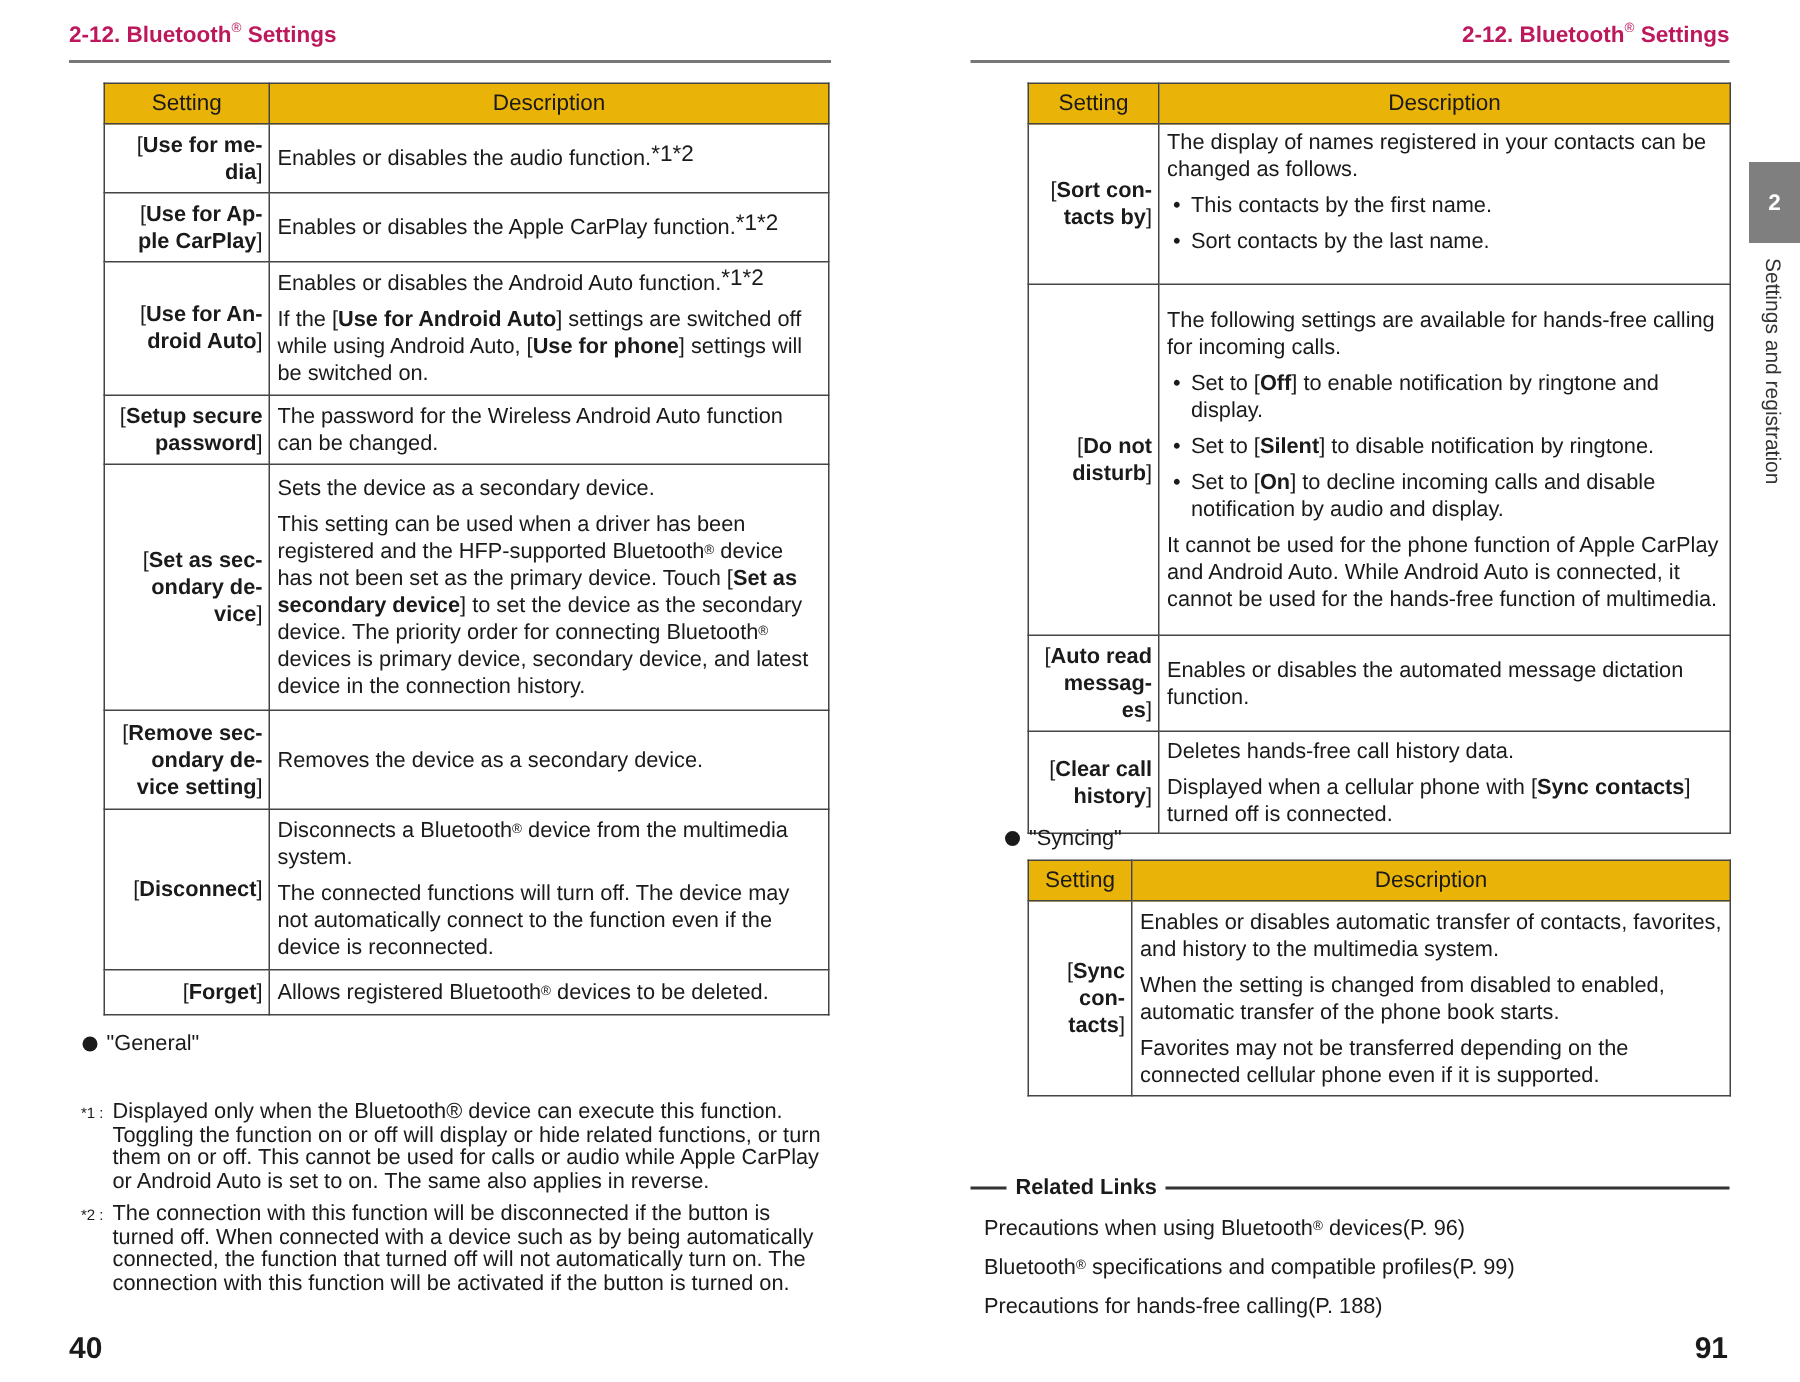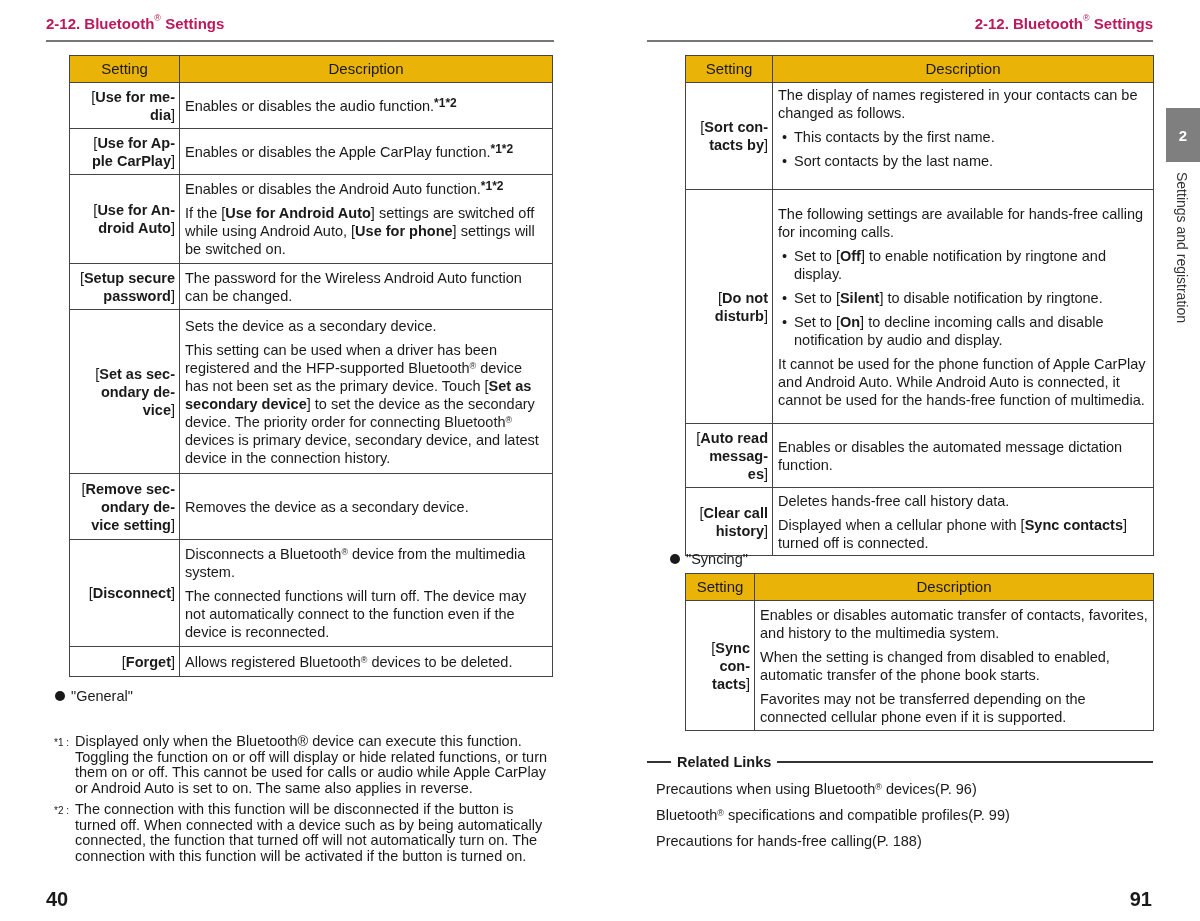--- a/index.html
+++ b/index.html
@@ -19,21 +19,21 @@
   table.st { position:absolute; border-collapse:collapse; font-size:14.5px; line-height:18px; }
   table.st th { background:#eab308; font-weight:normal; border:1.5px solid #444; height:26px; padding:0; font-size:15px; }
   table.st td { border:1.5px solid #444; vertical-align:middle; padding:3px 5px; }
   table.st td.set { text-align:right; padding:3px 4px; }
   table.st td.set b { font-weight:bold; }
   table.st td.desc p { margin:0 0 6px 0; }
   table.st td.desc p:last-child { margin-bottom:0; }
   table.st td.desc ul { margin:0 0 6px 0; padding:0; list-style:none; }
   table.st td.desc li { position:relative; padding-left:16px; margin-bottom:6px; }
   table.st td.desc li::before { content:"•"; position:absolute; left:4px; }
-  sup.fn { font-size:12px; vertical-align:top; position:relative; top:-3px;font-weight:bold; }
+  sup.fn { font-size:15px; vertical-align:top; position:relative; top:-3px; }
 
   #tbl-left { left:69px; top:55px; width:484px; }
   #tbl-left col.c1 { width:110px; }
   #tbl-right { left:85px; top:55px; width:469px; }
   #tbl-right col.c1 { width:87px; }
   #tbl-sync { left:85px; top:573px; width:469px; }
   #tbl-sync col.c1 { width:69px; }
 
   .bullet-label { position:absolute; font-size:14.5px; display:flex; align-items:center; gap:6px; }
   .dot { width:10px; height:10px; border-radius:50%; background:#1a1a1a; display:inline-block; }
@@ -47,21 +47,21 @@
 
   .page-num { position:absolute; top:888px; font-size:20px; font-weight:bold; }
   .page-left .page-num { left:46px; }
   .page-right .page-num { right:48px; }
 
   .side-tab { position:absolute; left:566px; top:108px; width:34px; height:54px; background:#7f7f7f; color:#fff;
               font-weight:bold; font-size:15px; display:flex; align-items:center; justify-content:center; }
   .side-text { position:absolute; left:574px; top:172px; writing-mode:vertical-rl; font-size:14px; color:#333; }
 
   .related { position:absolute; left:47px; top:754px; width:506px; }
-  .related-head { display:flex; align-items:center; font-size:14.5px; font-weight:bold; }
+  .related-head { display:flex; align-items:center; font-size:14.5px; font-weight:bold;margin-top:30px; }
   .related-head .ln1 { width:24px; height:1.5px; background:#333; margin-right:6px; }
   .related-head .ln2 { flex:1; height:1.5px; background:#333; margin-left:6px; }
   .related-links { margin-top:6px; padding-left:9px; font-size:14.5px; }
   .related-links div { height:26px; line-height:26px; }
 </style>
 </head>
 <body>
 
 <div class="page page-left">
   <div class="header-title"><span>2-12. Bluetooth</span><sup class="reg">®</sup><span> Settings</span></div>

